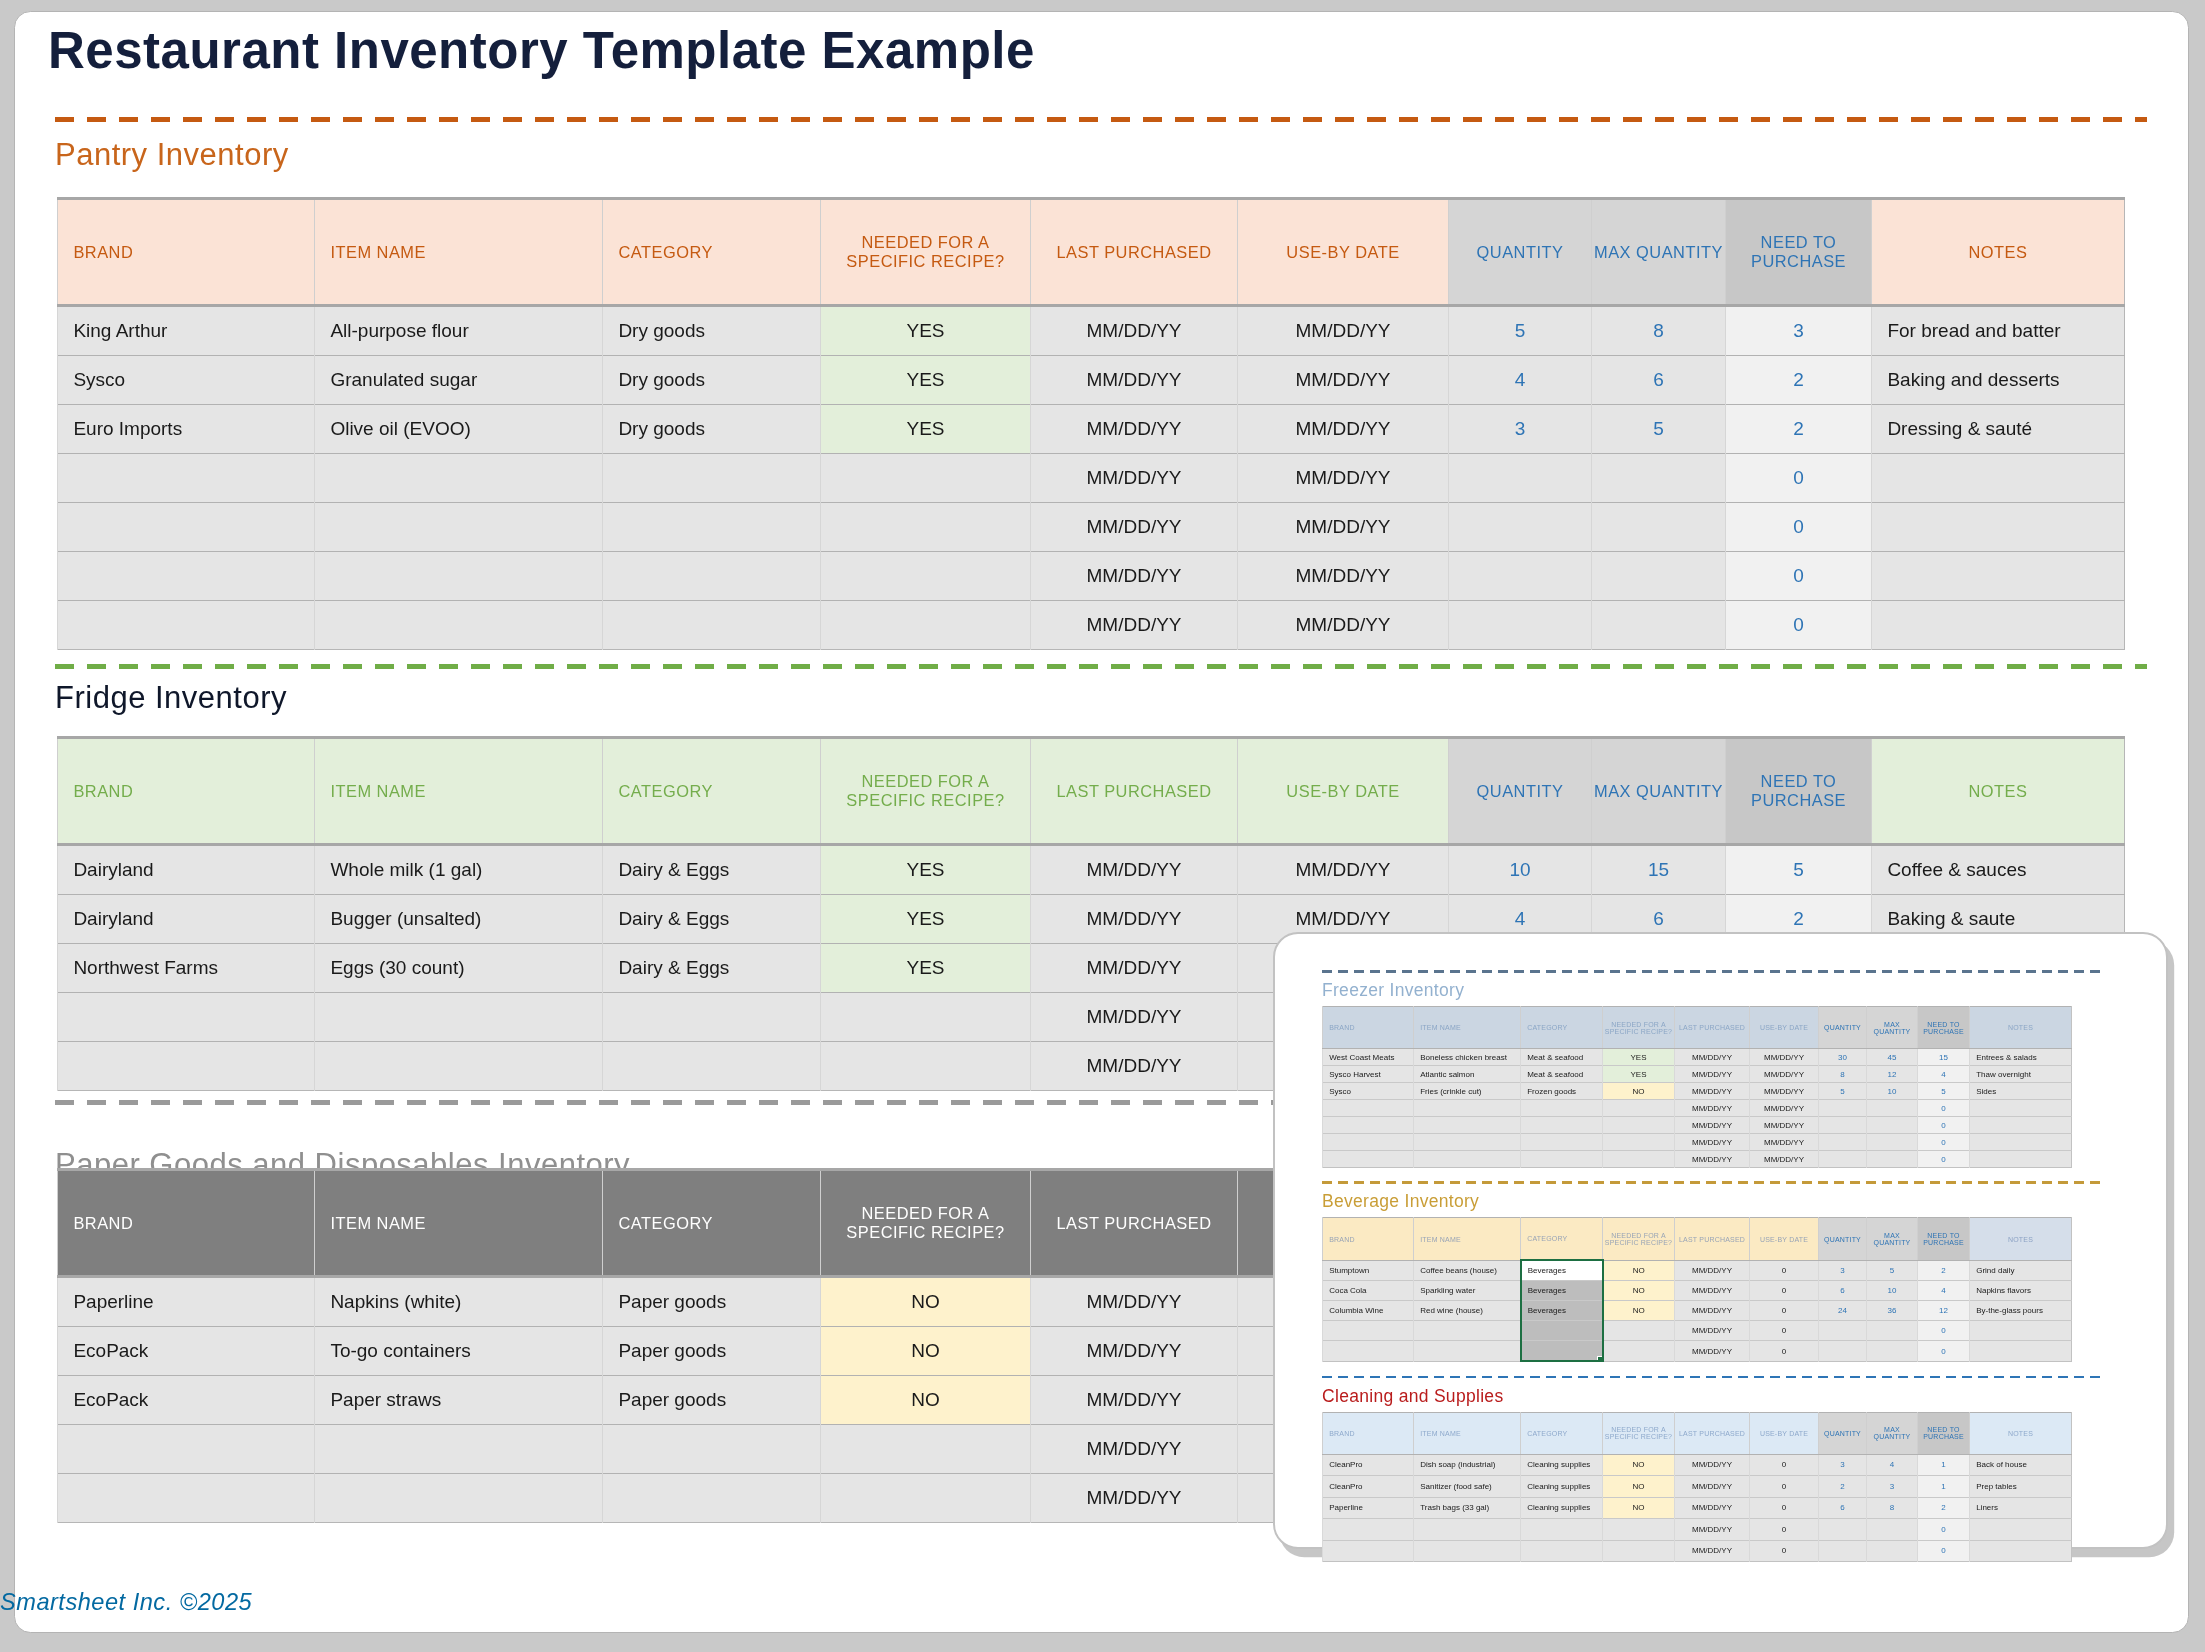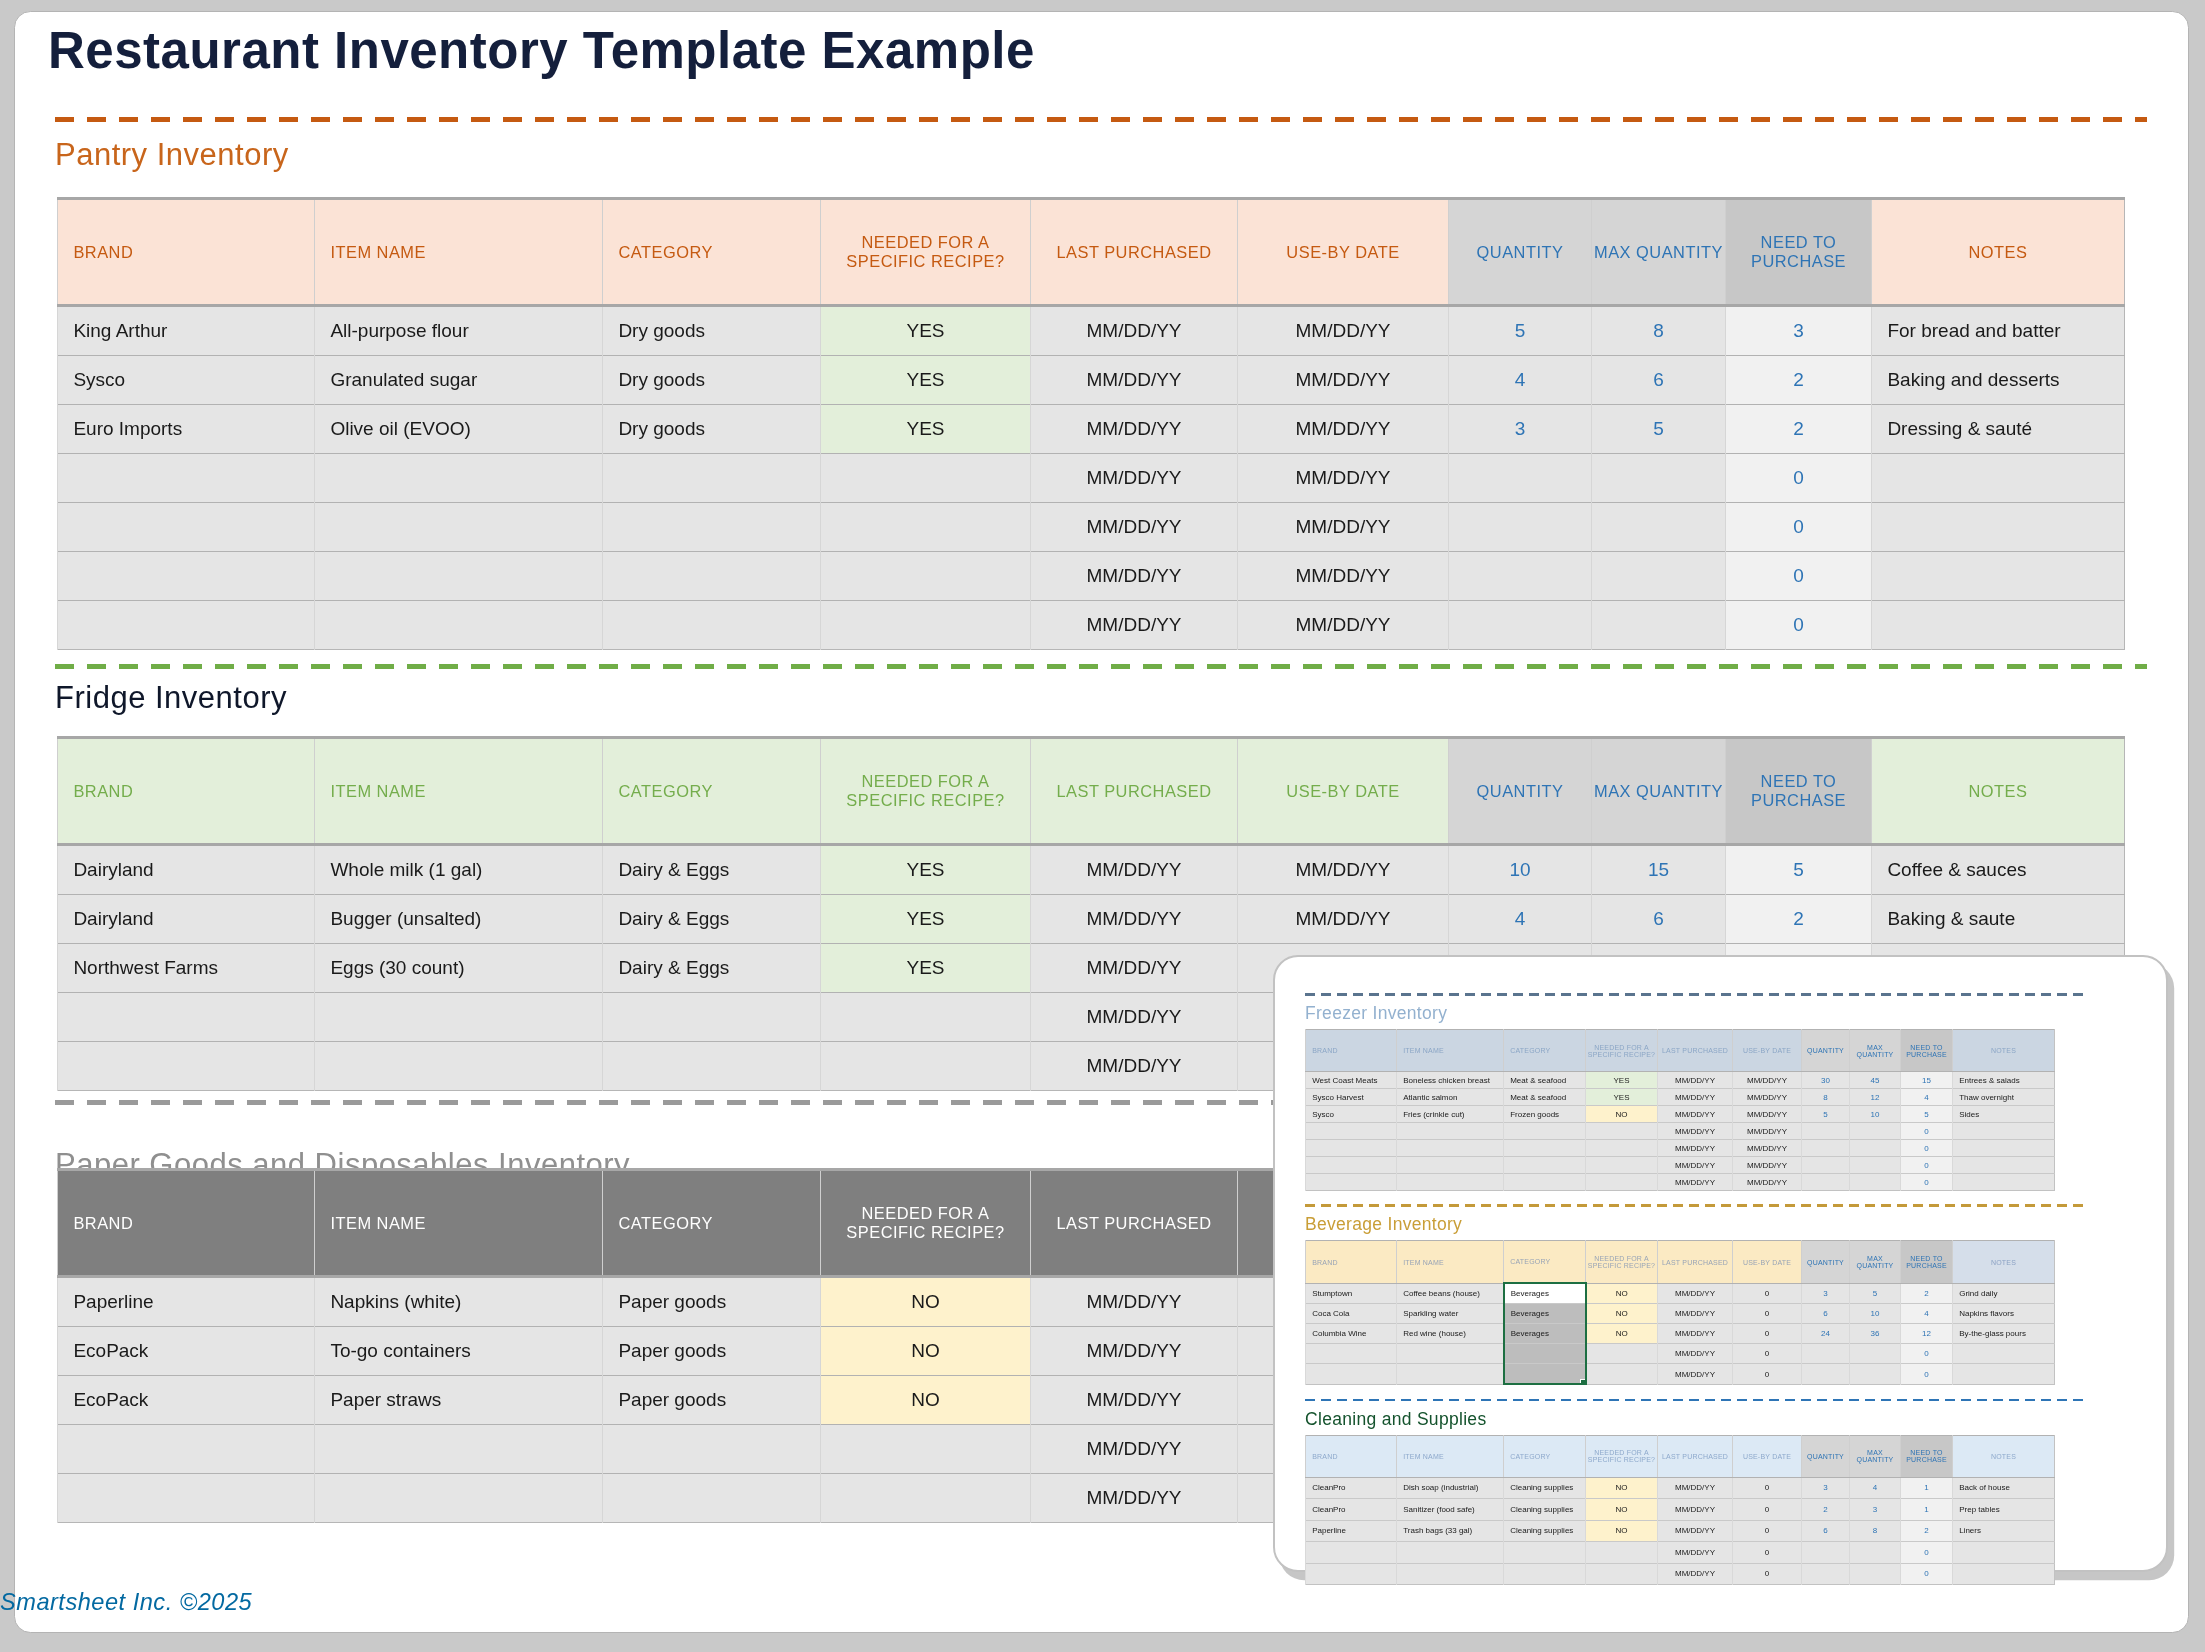--- a/index.html
+++ b/index.html
@@ -34,29 +34,29 @@
   .t-fridge th:nth-child(7),.t-fridge th:nth-child(8),
   .t-paper th:nth-child(7),.t-paper th:nth-child(8){background:#D5D5D5;color:var(--quantity-blue);}
   .t-pantry th:nth-child(9),.t-fridge th:nth-child(9),.t-paper th:nth-child(9){background:#C7C7C7;color:var(--quantity-blue);}
 
   .num{color:var(--quantity-blue);}
   .yes{background:#E3EFDA;}
   .no{background:#FEF2CC;}
   .needc{background:#F1F1F1;}
 
   
-  .overlay{position:absolute;left:1273px;top:955px;width:895px;height:617px;background:#ffffff;border:2.1px solid #c2c2c2;border-radius:25px;box-shadow:6.2px 8.2px 0 #c6c6c6;padding:28px 45px 0 30px;box-sizing:border-box;z-index:5;}
+  .overlay{position:absolute;left:1273px;top:932px;width:895px;height:617px;background:#ffffff;border:2.1px solid #c2c2c2;border-radius:25px;box-shadow:6.2px 8.2px 0 #c6c6c6;padding:28px 45px 0 47px;box-sizing:border-box;z-index:5;}
   .dash2{height:2.6px;width:783px;margin:8.2px 0 7.2px 0;}
   .dash-freezer{background:repeating-linear-gradient(90deg,#5A748E 0 9.8px,transparent 9.8px 16px);}
   .dash-gold{background:repeating-linear-gradient(90deg,var(--accent-gold) 0 9.8px,transparent 9.8px 16px);}
   .dash-blue{background:repeating-linear-gradient(90deg,var(--accent-cleaning-blue) 0 9.8px,transparent 9.8px 16px);}
   .mini-heading{font-size:17.5px;margin:0 0 5.1px 0;font-weight:normal;letter-spacing:0.3px;}
   #h-freezer{color:#93B1CF;}
   #h-beverage{color:#C99E37;}
-  #h-cleaning{color:#14532d;}
+  #h-cleaning{color:#b91c1c;}
   .mini{width:750px;border:1px solid #c2c2c2;border-top:1.5px solid #b2b2b2;}
   .mini th{height:39px;font-size:7px;font-weight:normal;letter-spacing:0.2px;border-bottom:1.5px solid #b2b2b2;border-left:0.8px solid #cfcfcf;text-align:center;}
   .mini td{height:14px;font-size:8px;border-top:0.8px solid #c9c9c9;border-left:0.8px solid #d9d9d9;text-align:center;}
   .mini td.c0,.mini td.c1,.mini td.c2,.mini td.c9{text-align:left;padding-left:6.2px;}
   .mini th.c0,.mini th.c1,.mini th.c2{text-align:left;padding-left:6.2px;}
   .t-beverage td{height:17px;}
   .t-cleaning td{height:18.5px;}
   .mini-gap{margin-top:13.4px;}
 
   .t-freezer th:nth-child(-n+6),.t-freezer th:nth-child(10){background:#CBD6E2;color:#8BA6C6;}

